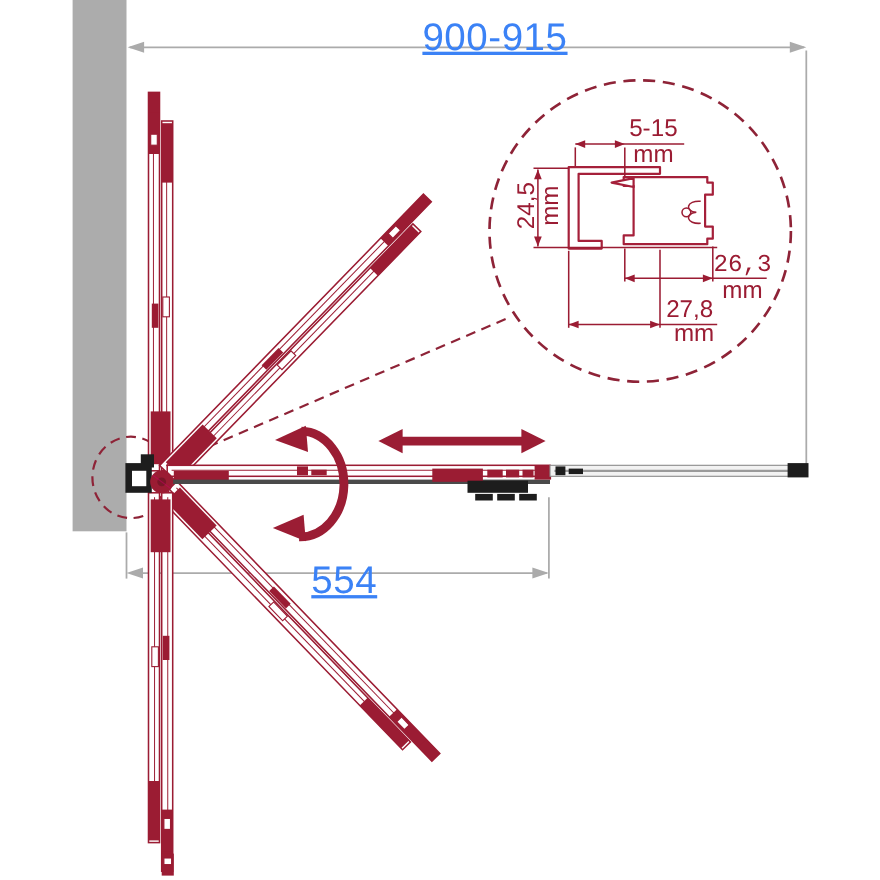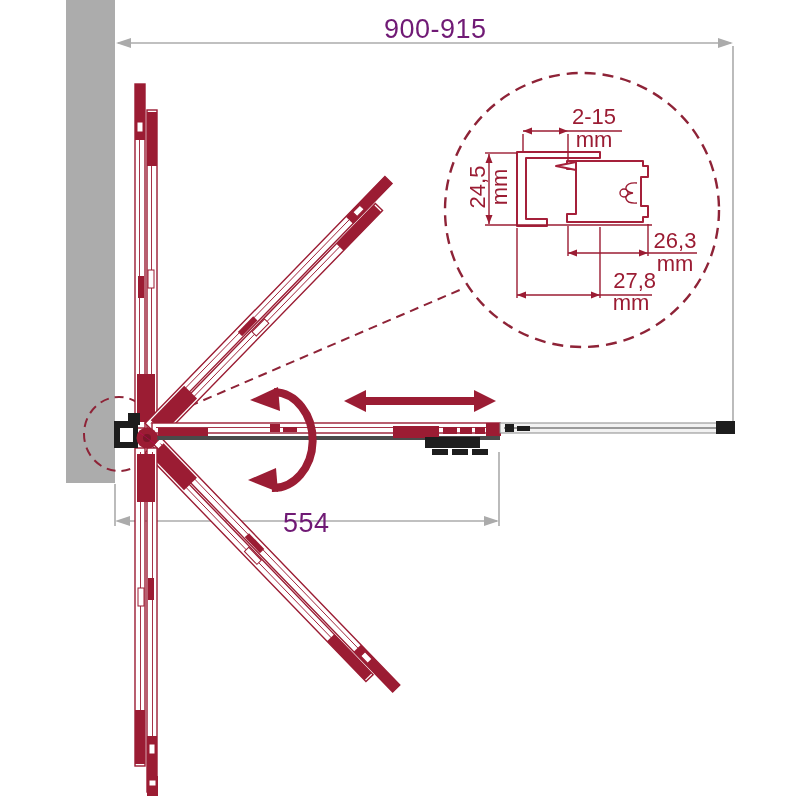--- a/index.html
+++ b/index.html
@@ -1,20 +1,20 @@
 <!DOCTYPE html>
 <html><head>
 <meta charset="utf-8">
 <style>
   html,body{margin:0;padding:0;background:#fff;}
   .stage{position:relative;width:800px;height:800px;background:#ffffff;overflow:hidden;
          font-family:"Liberation Sans", sans-serif;}
   .wall{position:absolute;left:66px;top:0;width:49px;height:483px;background:#ACACAC;}
   .diagram-svg{position:absolute;left:0;top:0;}
-  .dimtext{position:absolute;color:#701a75;font-size:27px;letter-spacing:.5px;white-space:nowrap;}
+  .dimtext{position:absolute;color:#3b82f6;font-size:35px;letter-spacing:.5px;white-space:nowrap;text-decoration:underline;}
   .redtext{position:absolute;color:#9B1C33;font-size:22px;line-height:22px;text-align:center;white-space:nowrap;}
   .rotbox{position:absolute;left:446px;top:164px;width:88px;height:46px;
           transform:rotate(-90deg);transform-origin:50% 50%;}
   .rotbox div{text-align:center;}
   
   .pOut{fill:#fff;stroke:#9B1C33;stroke-width:1.4;}
   .pOutThin{fill:#fff;stroke:#9B1C33;stroke-width:1;}
   .pFill{fill:#9B1C33;}
   .pThin{stroke:#9B1C33;stroke-width:.9;fill:none;}
   .dimline{stroke:#ABABAB;stroke-width:1.6;fill:none;}
@@ -173,27 +173,27 @@
         <line class="rdim" x1="517" y1="228" x2="517" y2="298"></line>
         <line class="rdim" x1="600" y1="227" x2="600" y2="298"></line>
       </g>
     </g>
   </svg>
 
   <div class="dimtext" style="left:384px;top:14px;">900-915</div>
 
   <div class="dimtext" style="left:283px;top:492px;margin-top:16px;">554</div>
 
-  <div class="redtext" style="left:558px;top:106px;width:72px;">2-15</div>
+  <div class="redtext" style="left:558px;top:106px;width:72px;">5-15</div>
   <div class="redtext" style="left:558px;top:129px;width:72px;">mm</div>
 
   <div class="redtext rotbox">
     <div>24,5</div>
     <div>mm</div>
   </div>
 
-  <div class="redtext" style="left:646px;top:230px;width:58px;">26,3</div>
+  <div class="redtext" style="left:646px;top:230px;width:58px;font-family:Liberation Mono, monospace;">26,3</div>
   <div class="redtext" style="left:646px;top:253px;width:58px;">mm</div>
 
-  <div class="redtext" style="left:598px;top:270px;width:58px;text-align:right;">27,8</div>
+  <div class="redtext" style="left:598px;top:270px;width:58px;">27,8</div>
   <div class="redtext" style="left:602px;top:292px;width:58px;">mm</div>
 
 </div>
 
 </body></html>

